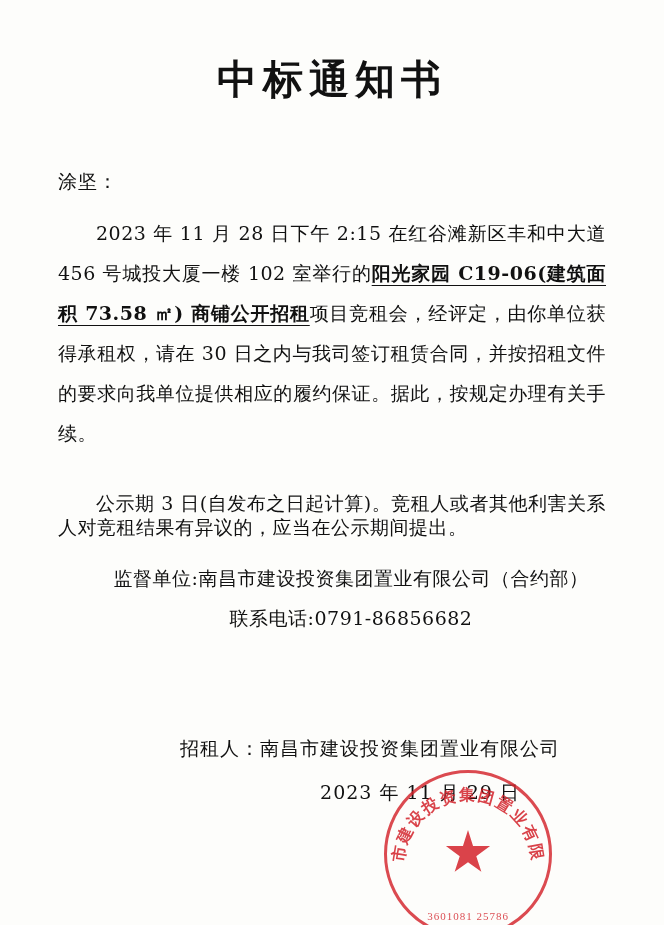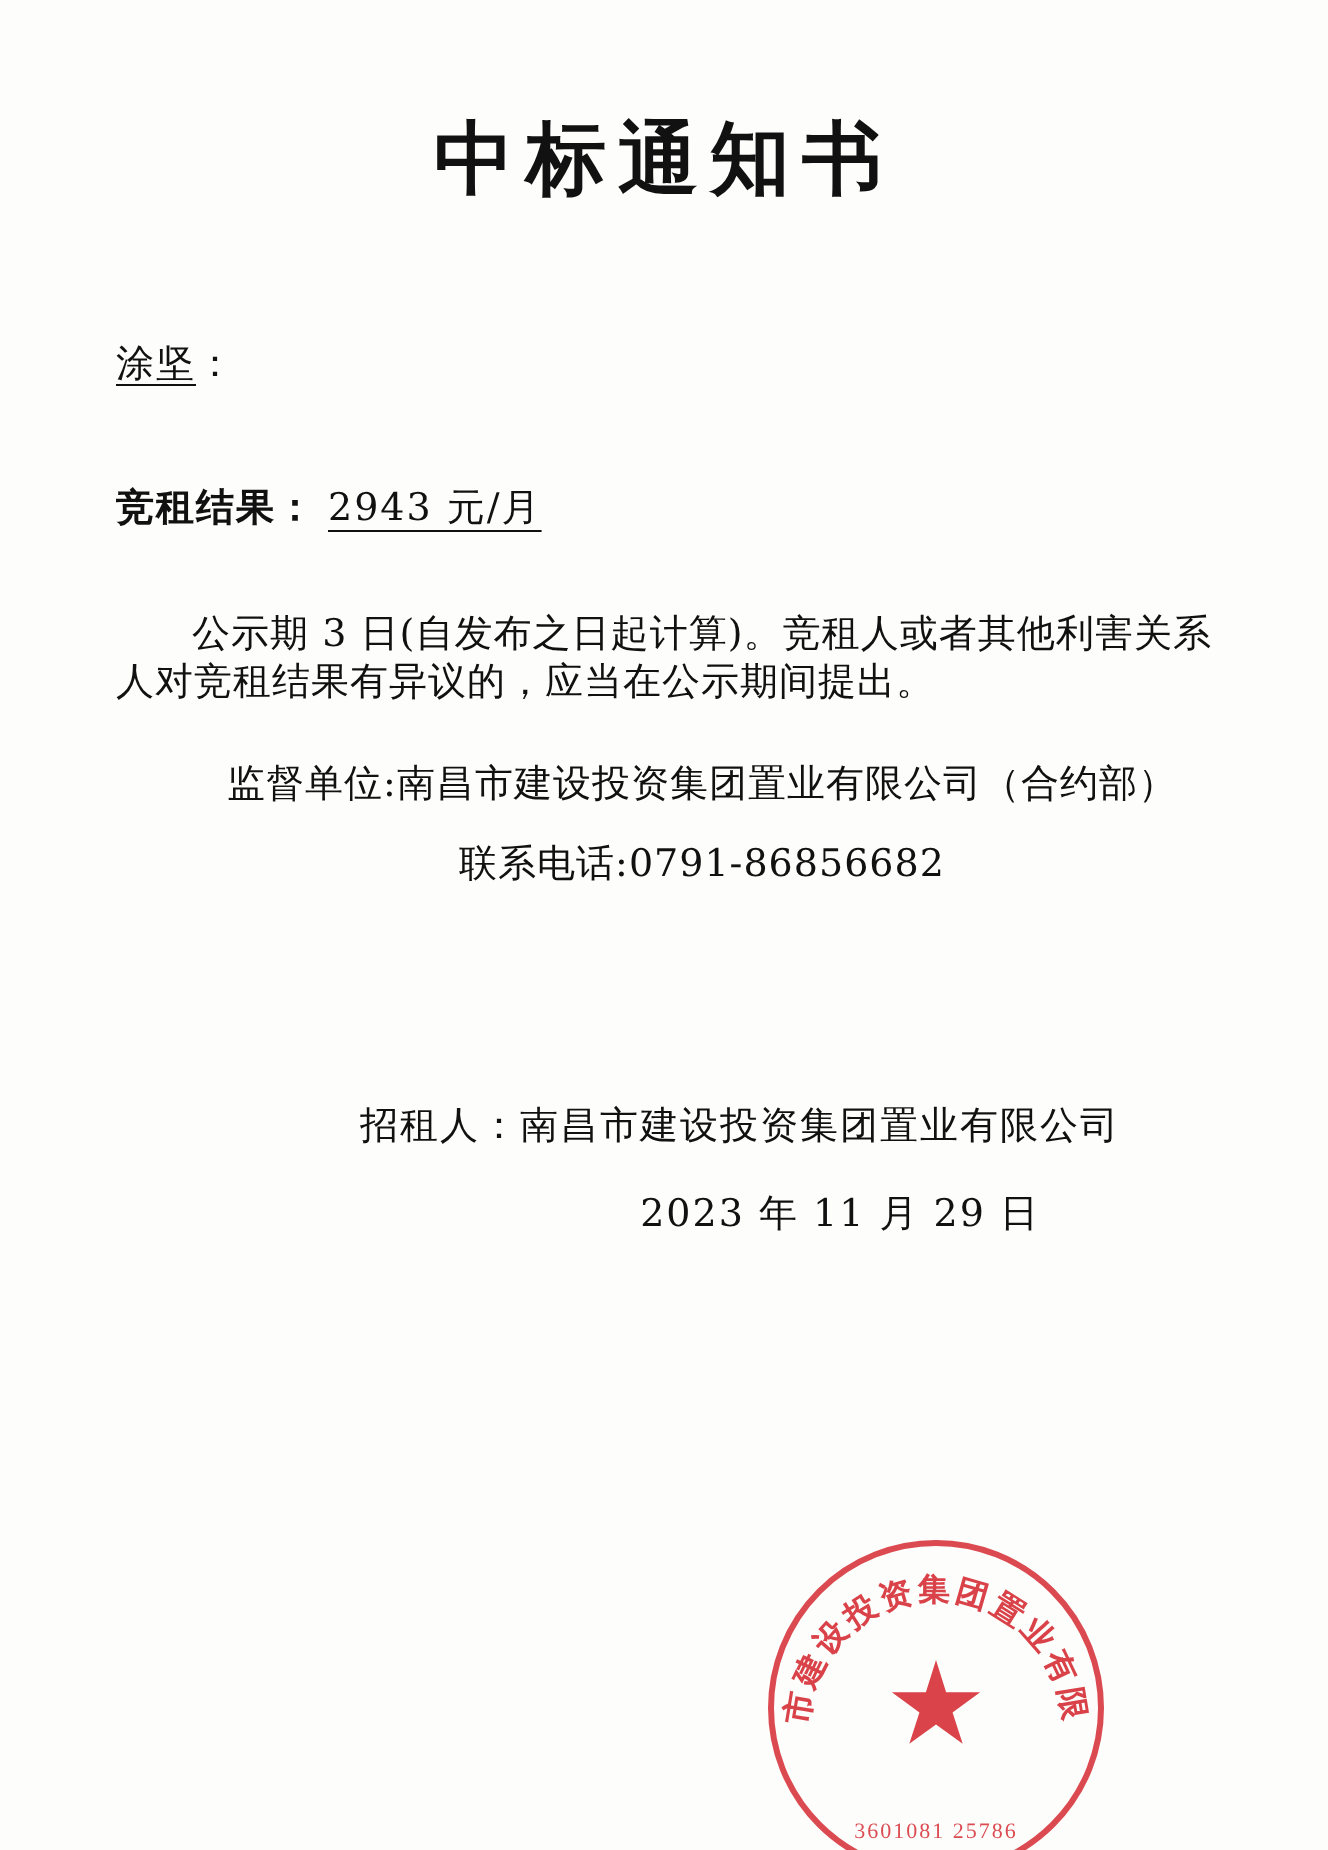--- a/index.html
+++ b/index.html
@@ -30,21 +30,20 @@
     margin-top: 52px;
     margin-bottom: 0;
     font-family: "DejaVu Serif", "Liberation Serif", serif;
   }
   .salutation {
     margin-top: 62px;
     font-size: 19px;
     letter-spacing: 1px;
   }
   .salutation .name {
-    text-decoration: underline;
     text-underline-offset: 4px;
     font-weight: 500;
   }
   .body-para {
     font-size: 19px;
     line-height: 40px;
     text-align: justify;
     letter-spacing: 0.5px;
     margin: 18px 0 0 0;
   }
@@ -160,24 +159,24 @@
 <body>
 
 <div class="page">
 
   <div class="doc-title">中标通知书</div>
 
   <div class="salutation">
     <span class="name">涂坚</span><span>：</span>
   </div>
 
-
-  <div class="result-line">
-    <span class="label">竞租结果：</span><span class="value">2943 元/月</span>
-  </div>
+  <p class="body-para">
+    <span class="indent"></span><span>2023 年 11 月 28 日下午 2:15 在红谷滩新区丰和中大道 456 号城投大厦一楼 102 室举行的</span><span class="u b">阳光家园 C19-06(建筑面积 73.58 ㎡) 商铺公开招租</span><span>项目竞租会，经评定，由你单位获得承租权，请在 30 日之内与我司签订租赁合同，并按招租文件的要求向我单位提供相应的履约保证。据此，按规定办理有关手续。</span>
+  </p>
+
 
   <p class="notice-para">
     <span class="indent"></span><span>公示期 3 日(自发布之日起计算)。竞租人或者其他利害关系人对竞租结果有异议的，应当在公示期间提出。</span>
   </p>
 
   <div class="info-line">监督单位:南昌市建设投资集团置业有限公司（合约部）</div>
   <div class="info-line second">联系电话:0791-86856682</div>
 
   <div class="signature">招租人：南昌市建设投资集团置业有限公司</div>
   <div class="sign-date">2023 年 11 月 29 日</div>

